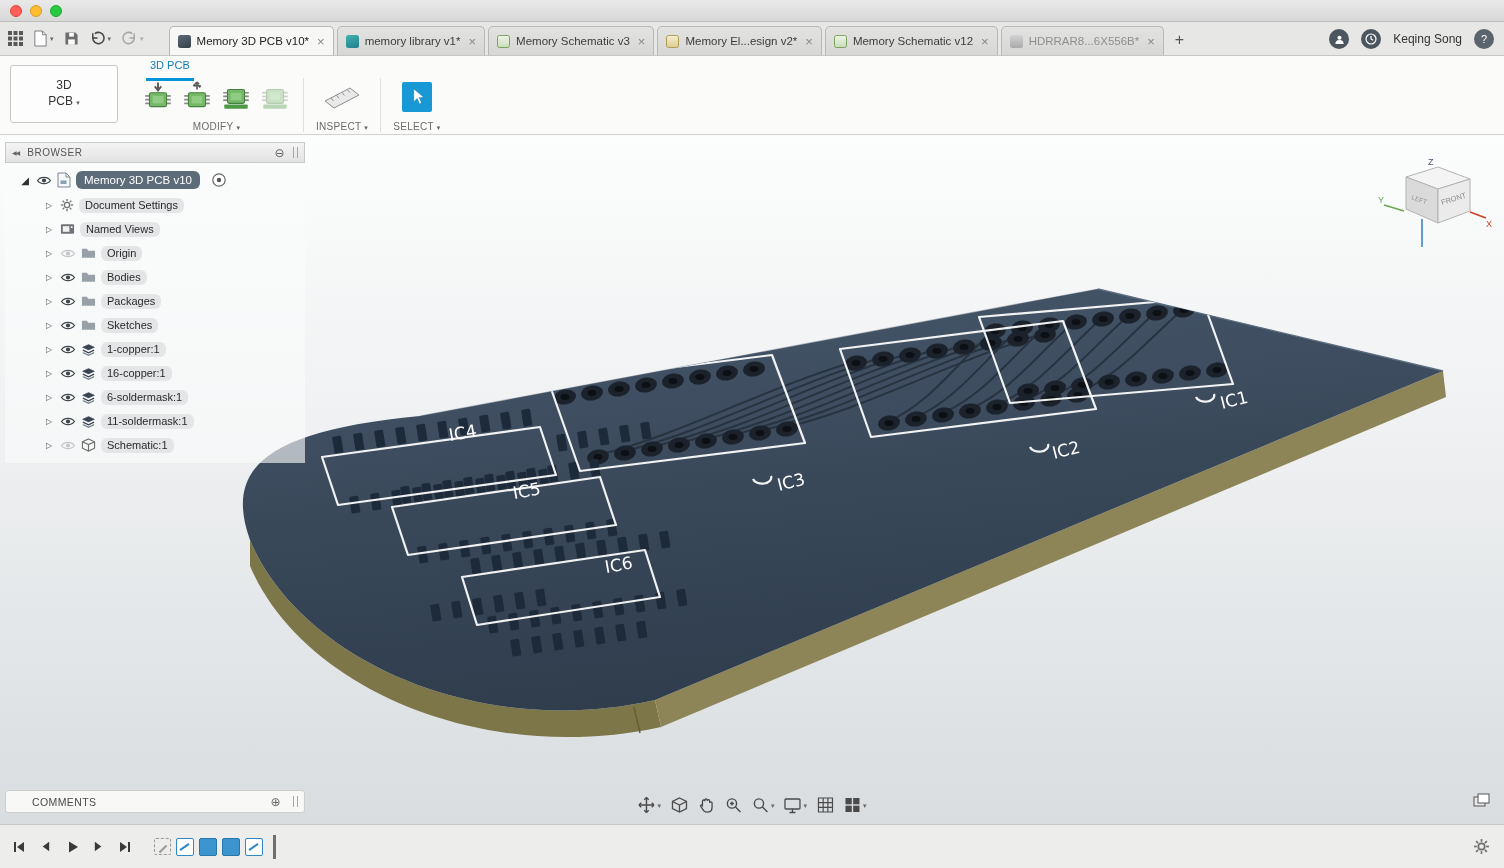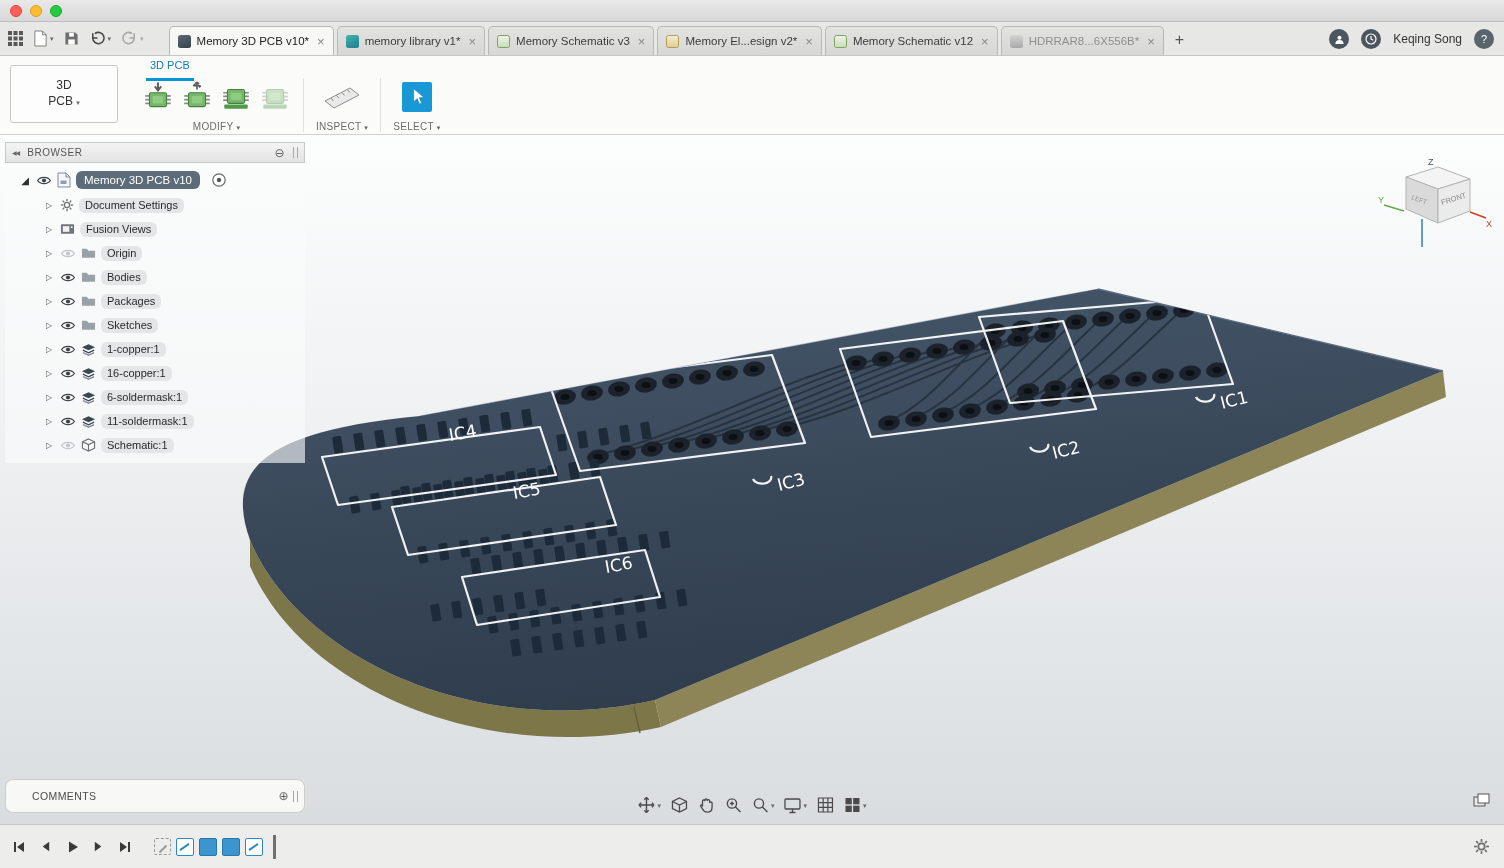--- a/index.html
+++ b/index.html
@@ -88,23 +88,23 @@
   .ic-folder{color:#99a1a8;}
   .ic-film{color:#6e7479;}
   .ic-layers{color:#3a4654;}
   .ic-box{color:#6e6e6e;}
   .targetbtn{margin-left:6px;}
 
   
   .viewcube{position:absolute;right:8px;top:20px;}
 
   
-  .comments{position:absolute;left:5px;bottom:11px;width:300px;height:34px;background:#f8f8f7;
-    border:1px solid #cdcdcb;border-radius:8px;display:flex;align-items:center;
-    font-size:10.5px;color:#4a4a4a;letter-spacing:.4px;padding:0 6px 0 26px;gap:4px;}
+  .comments{position:absolute;left:5px;bottom:11px;width:300px;height:23px;background:#f8f8f7;
+    border:1px solid #cdcdcb;border-radius:3px;display:flex;align-items:center;
+    font-size:10.5px;color:#4a4a4a;letter-spacing:.4px;padding:0 6px 0 26px;gap:12px;}
   .comments .spacer{flex:1;}
 
   
   .navbar{position:absolute;left:50%;transform:translateX(-50%);bottom:10px;display:flex;
     align-items:center;gap:9px;}
   .navbtn{display:flex;align-items:center;gap:2px;}
 
   .panels-corner{position:absolute;right:14px;bottom:12px;}
 
   
@@ -637,21 +637,21 @@
           <svg class="ic ic-gear" width="14" height="14">
               <use href="#sym-gear"></use>
             </svg>
           <span class="pill">Document Settings</span>
         </div>
         <div class="trow">
           <span class="tri">▷</span>
           <svg class="ic ic-film" width="15" height="12">
               <use href="#sym-film"></use>
             </svg>
-          <span class="pill">Fusion Views</span>
+          <span class="pill">Named Views</span>
         </div>
         <div class="trow">
           <span class="tri">▷</span>
           <svg class="ic eye-off" width="16" height="11">
               <use href="#sym-eye"></use>
             </svg>
           <svg class="ic ic-folder" width="15" height="12">
               <use href="#sym-folder"></use>
             </svg>
           <span class="pill">Origin</span>

